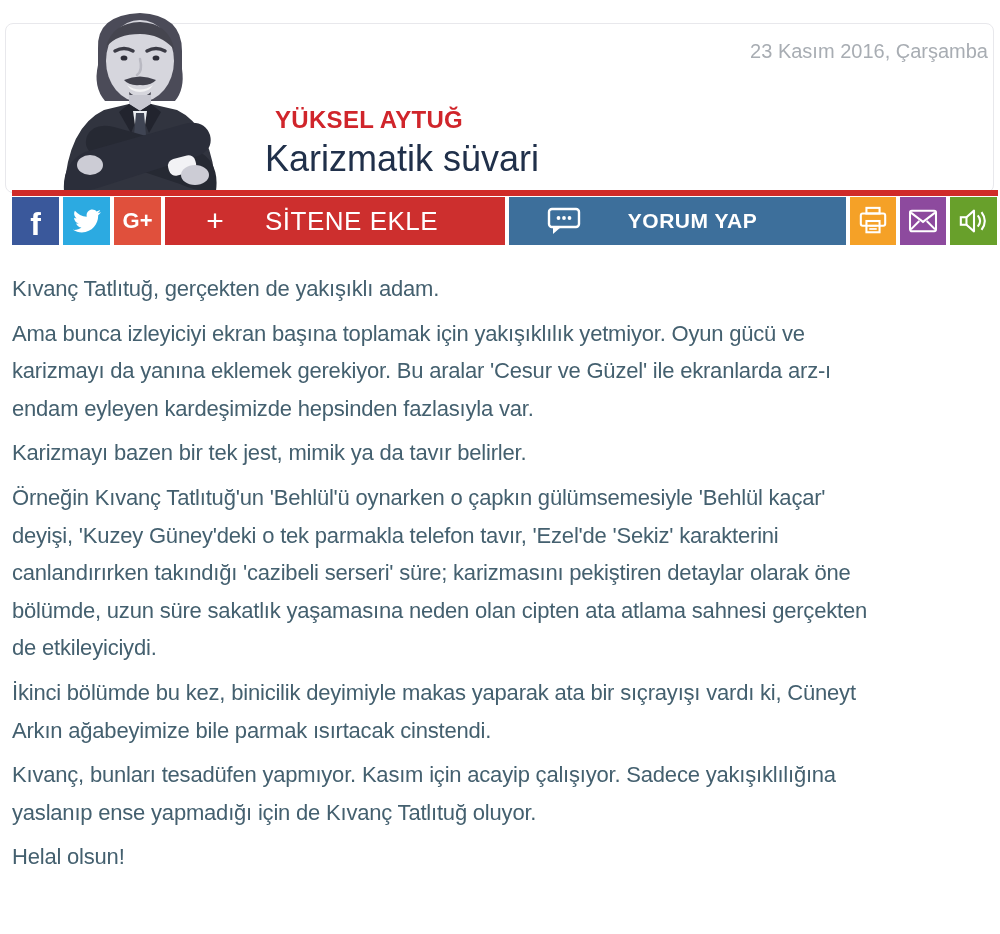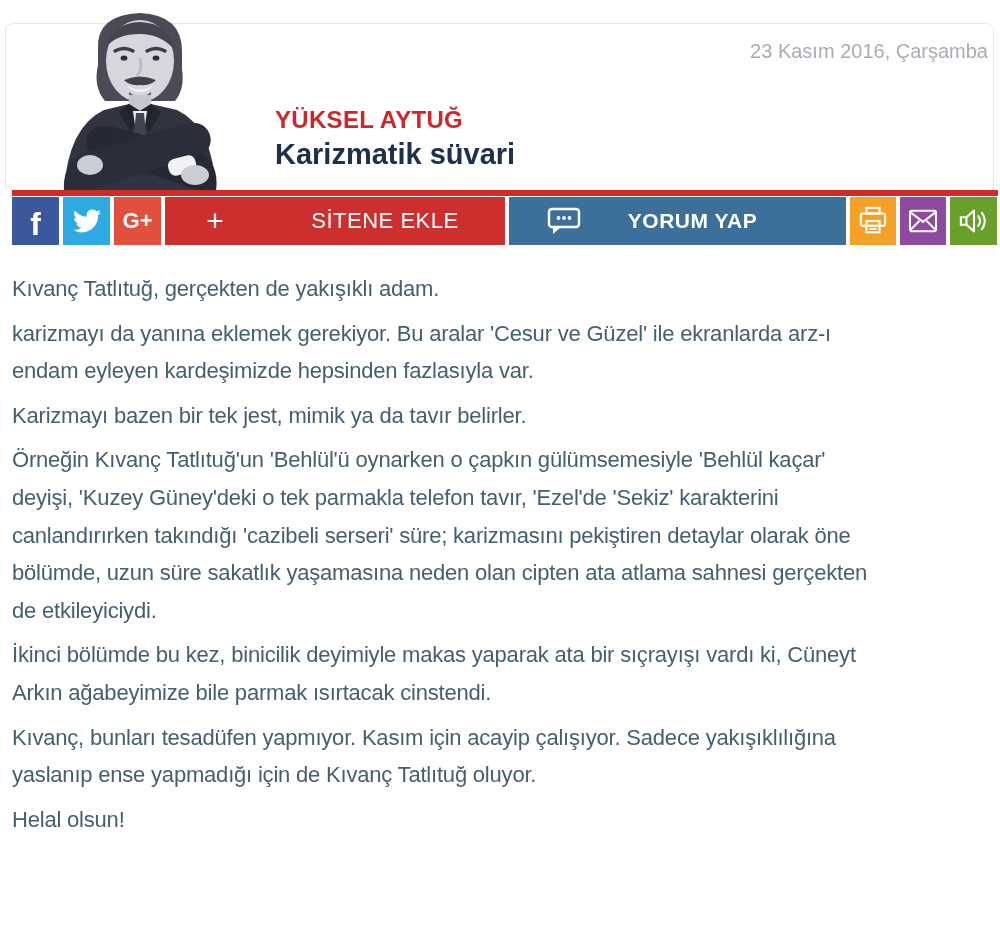--- a/index.html
+++ b/index.html
@@ -7,40 +7,40 @@
               font-family:"Liberation Sans", sans-serif; overflow:hidden; }
   .page { position:relative; width:1000px; height:802px; background:#fff; }
 
   
   .header-panel { position:absolute; left:5px; top:23px; width:989px; height:170px;
                   border:1px solid #e8e8ec; border-radius:8px; background:#fff; }
   .portrait { position:absolute; left:32px; top:5px; width:216px; height:186px; z-index:2; }
   .pub-date { position:absolute; top:40px; right:12px; font-size:20px; color:#a8adb3; z-index:3; }
   .author-name { position:absolute; left:275px; top:106px; font-size:24px; font-weight:bold;
                  color:#d0252b; letter-spacing:0.3px; z-index:3; }
-  .col-title { position:absolute; left:275px; top:138px; font-size:29px; font-weight:bold;
+  .col-title { position:absolute; left:265px; top:138px; font-size:36px; font-weight:normal;
                color:#20304a; z-index:3; }
   .stripe { position:absolute; left:12px; top:190px; width:986px; height:6px;
             background:#d02b28; z-index:4; }
 
   
   .toolbar { position:absolute; left:12px; top:197px; height:48px; display:flex; gap:4px; z-index:5; }
   .tb { height:48px; display:flex; align-items:center; justify-content:center;
         color:#fff; cursor:pointer; }
   .tb-fb { width:47px; background:#3a589b; font-size:32px; font-weight:bold; }
   .tb-tw { width:47px; background:#2caae1; }
   .tb-gp { width:47px; background:#e0503c; font-size:22px; font-weight:bold; }
   .tb-red  { width:340px; background:#cd2f2e; }
   .tb-blue { width:337px; background:#3d6f9b;font-weight:bold; }
   .tb-sq   { width:46px; }
   .tb-or { background:#f5a127; }
   .tb-pu { background:#8d4a9e; }
   .tb-gr { width:47px; background:#68a02b; }
   .tb-plus { width:100px; text-align:center; font-size:30px; font-weight:300; line-height:44px; }
-  .tb-label { flex:1; text-align:center; font-size:22px; letter-spacing:0.5px;
+  .tb-label { flex:1; font-size:26px; letter-spacing:0.5px;
               }
   .tb-label2 { flex:1; text-align:center; font-size:21px; letter-spacing:0.5px;
                padding-right:80px; }
   .tb-bubble { width:110px; display:flex; justify-content:center; }
 
   
   .article { position:absolute; left:12px; top:270px; width:982px; z-index:2; }
   .article p { margin:0 0 7px 0; }
   .article .line { font-size:22px; line-height:37.6px; color:#44606f;
                    letter-spacing:-0.2px; white-space:nowrap; }
@@ -165,20 +165,21 @@
       </svg>
     </div>
 
   </div>
 
   <div class="article">
     <p>
       <span class="line" style="display:block">Kıvanç Tatlıtuğ, gerçekten de yakışıklı adam.</span>
     </p>
     <p>
+      <span class="line" style="display:block">Ama bunca izleyiciyi ekran başına toplamak için yakışıklılık yetmiyor. Oyun gücü ve</span>
       <span class="line" style="display:block">karizmayı da yanına eklemek gerekiyor. Bu aralar 'Cesur ve Güzel' ile ekranlarda arz-ı</span>
       <span class="line" style="display:block">endam eyleyen kardeşimizde hepsinden fazlasıyla var.</span>
     </p>
     <p>
       <span class="line" style="display:block">Karizmayı bazen bir tek jest, mimik ya da tavır belirler.</span>
     </p>
     <p>
       <span class="line" style="display:block">Örneğin Kıvanç Tatlıtuğ'un 'Behlül'ü oynarken o çapkın gülümsemesiyle 'Behlül kaçar'</span>
       <span class="line" style="display:block">deyişi, 'Kuzey Güney'deki o tek parmakla telefon tavır, 'Ezel'de 'Sekiz' karakterini</span>
       <span class="line" style="display:block">canlandırırken takındığı 'cazibeli serseri' süre; karizmasını pekiştiren detaylar olarak öne</span>

